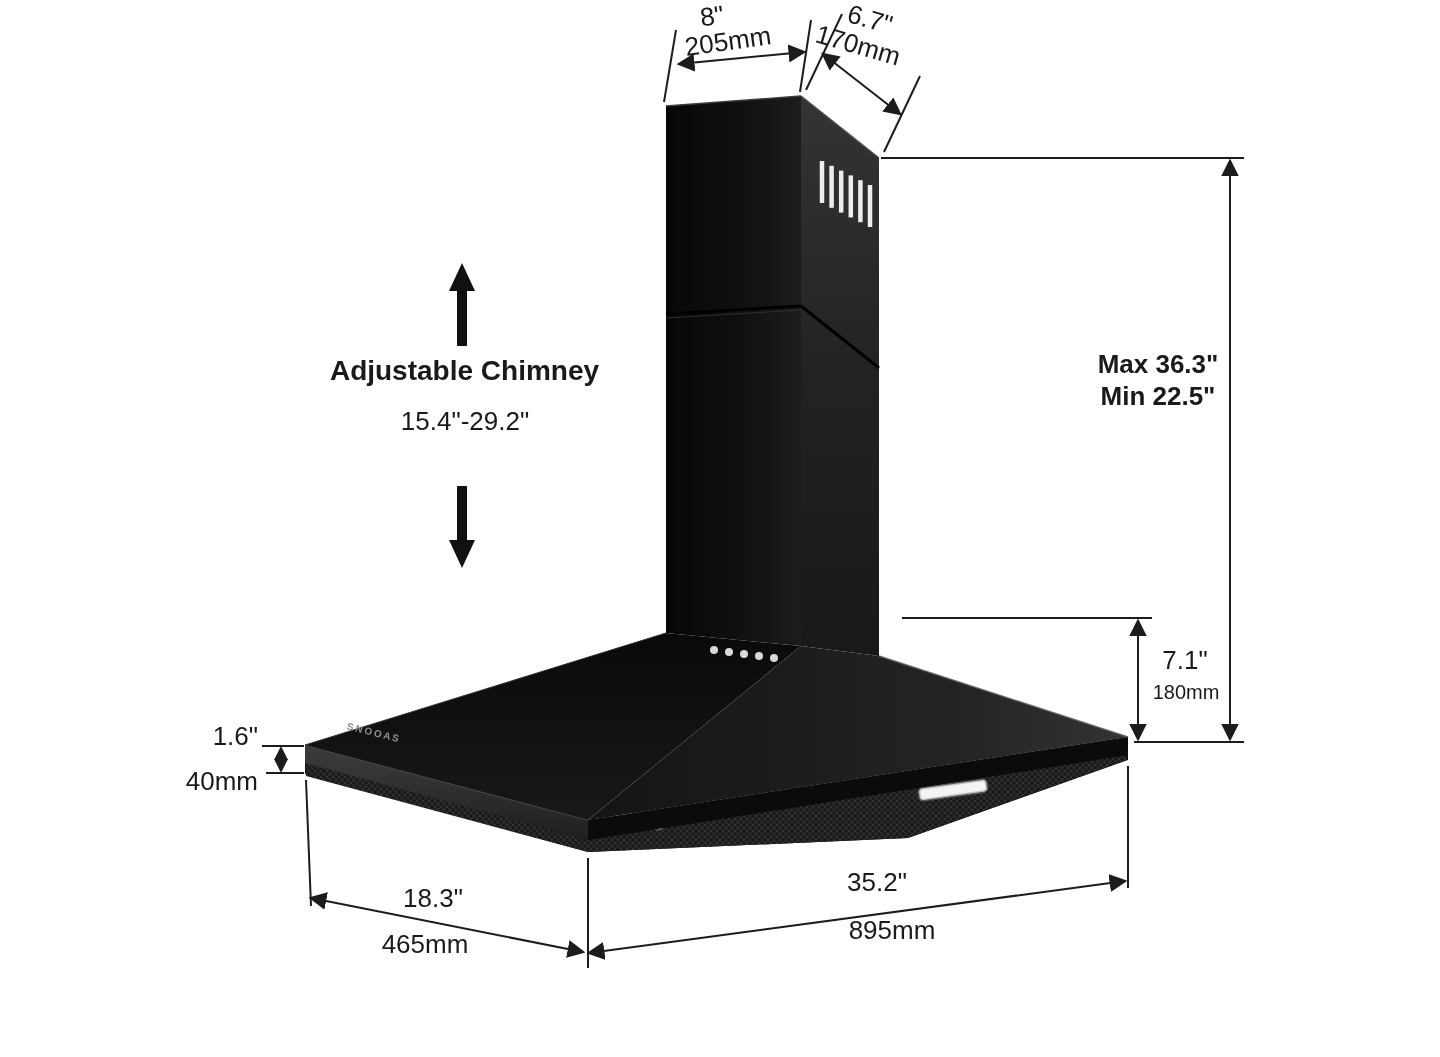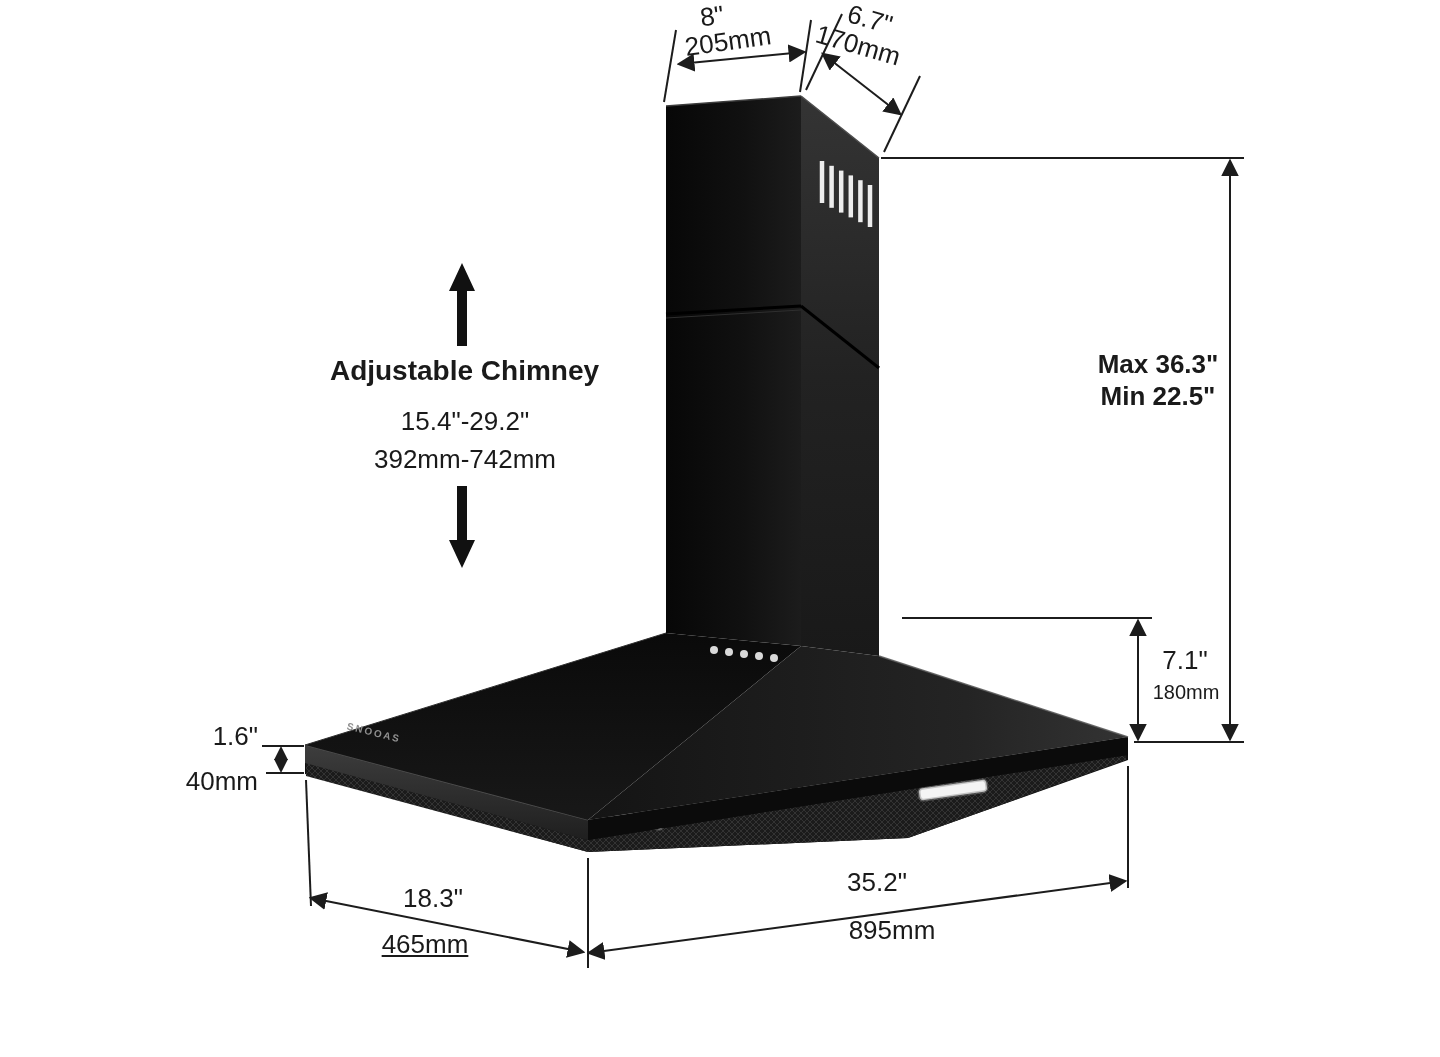--- a/index.html
+++ b/index.html
@@ -173,32 +173,31 @@
   </svg>
 
   <div class="dim-label" style="left:662px;top:2px;width:100px;transform:rotate(-8deg);">8"</div>
   <div class="dim-label" style="left:663px;top:27px;width:130px;transform:rotate(-8deg);">205mm</div>
 
   <div class="dim-label" style="left:820px;top:5px;width:100px;transform:rotate(16deg);">6.7"</div>
   <div class="dim-label" style="left:793px;top:31px;width:130px;transform:rotate(16deg);">170mm</div>
 
   <div class="dim-label title" style="left:292px;top:355px;width:345px;">Adjustable Chimney</div>
   <div class="dim-label" style="left:315px;top:407px;width:300px;">15.4"-29.2"</div>
-  <div class="dim-label" style="left:315px;top:445px;width:300px;">392mm-742mm</div>
 
   <div class="dim-label bold" style="left:1063px;top:350px;width:190px;">Max 36.3"</div>
   <div class="dim-label bold" style="left:1063px;top:382px;width:190px;">Min 22.5"</div>
 
   <div class="dim-label" style="left:1125px;top:646px;width:120px;">7.1"</div>
   <div class="dim-label" style="left:1121px;top:681px;width:130px;font-size:20px;">180mm</div>
 
   <div class="dim-label right" style="left:158px;top:722px;width:100px;">1.6"</div>
   <div class="dim-label right" style="left:158px;top:755px;width:100px;margin-top:12px;">40mm</div>
 
   <div class="dim-label" style="left:373px;top:884px;width:120px;">18.3"</div>
-  <div class="dim-label" style="left:360px;top:930px;width:130px;text-decoration:underline;">465mm</div>
+  <div class="dim-label" style="left:360px;top:930px;width:130px;">465mm</div>
 
   <div class="dim-label" style="left:812px;top:868px;width:130px;">35.2"</div>
   <div class="dim-label" style="left:827px;top:916px;width:130px;">895mm</div>
 
   <div class="dim-label brand" style="left:338px;top:727px;width:72px;transform:rotate(14deg);">SNOOAS</div>
 
 </div>
 
 </body></html>

